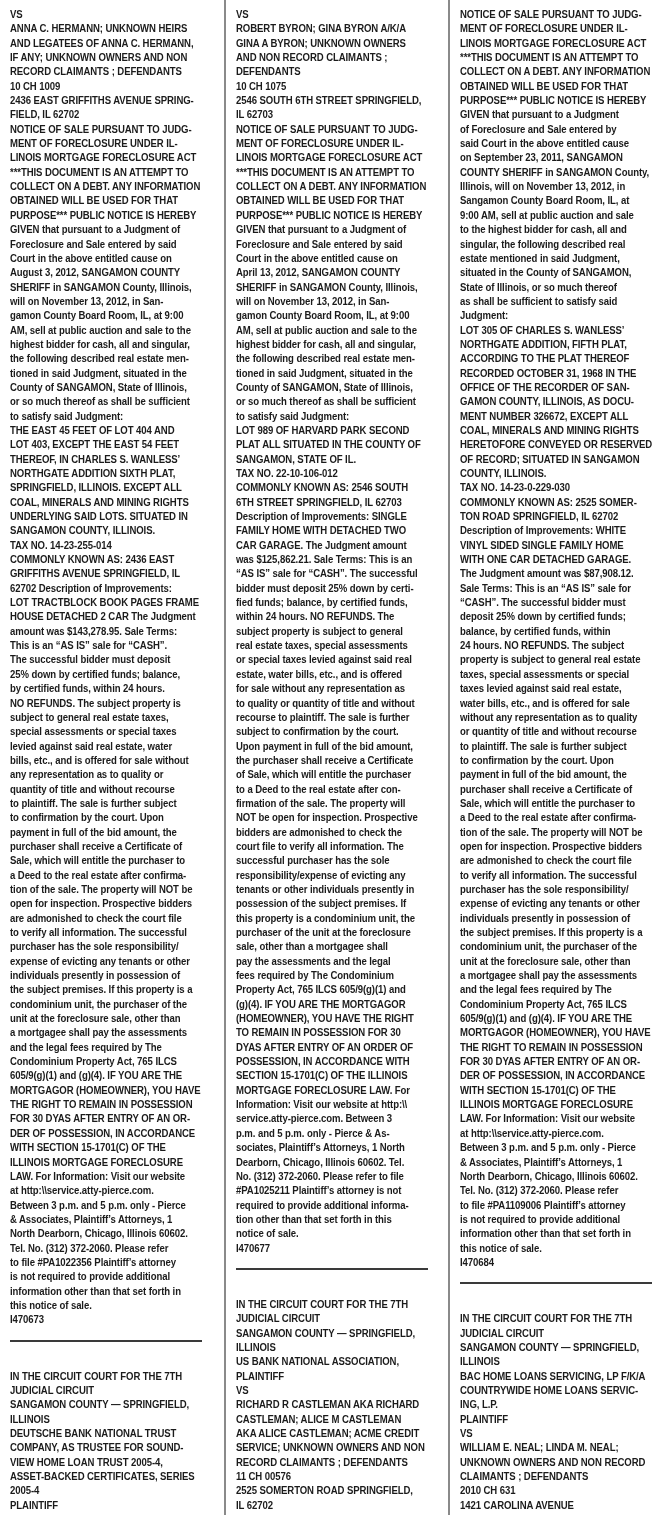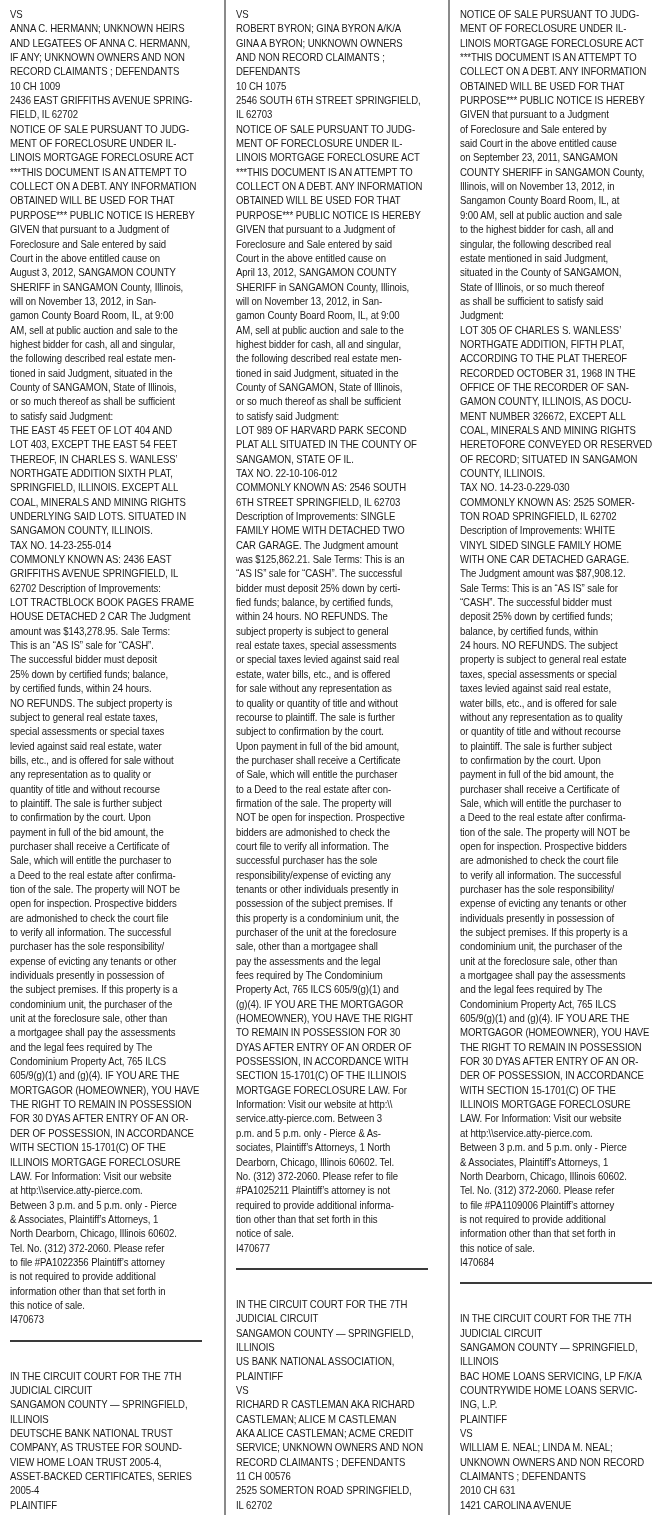--- a/index.html
+++ b/index.html
@@ -18,20 +18,21 @@
     height: 1515px;
     font-family: "Liberation Sans", "DejaVu Sans", sans-serif;
     color: #1b1b1b;
     background: #ffffff;
   }
   .column {
     width: 224px;
     box-sizing: border-box;
     padding: 7px 15px 0 10px;
     overflow: hidden;
+    font-weight: bold;
   }
   .column + .column {
     border-left: 2px solid #8a8a8a;
   }
   .ln {
     font-size: 11px;
     line-height: 14.35px;
     height: 14.35px;
     white-space: nowrap;
     letter-spacing: -0.1px;

